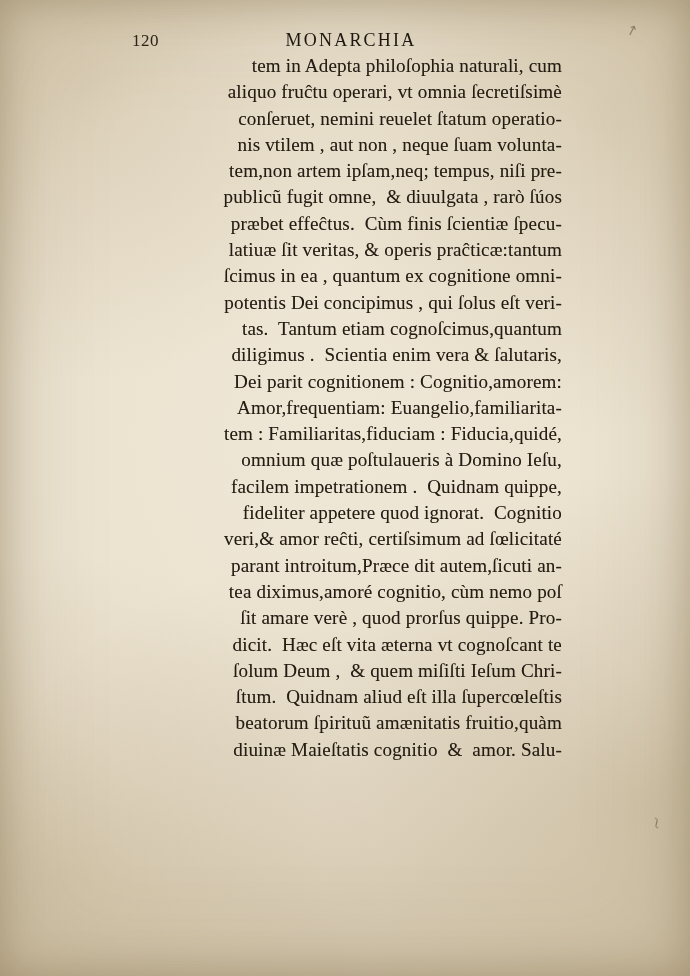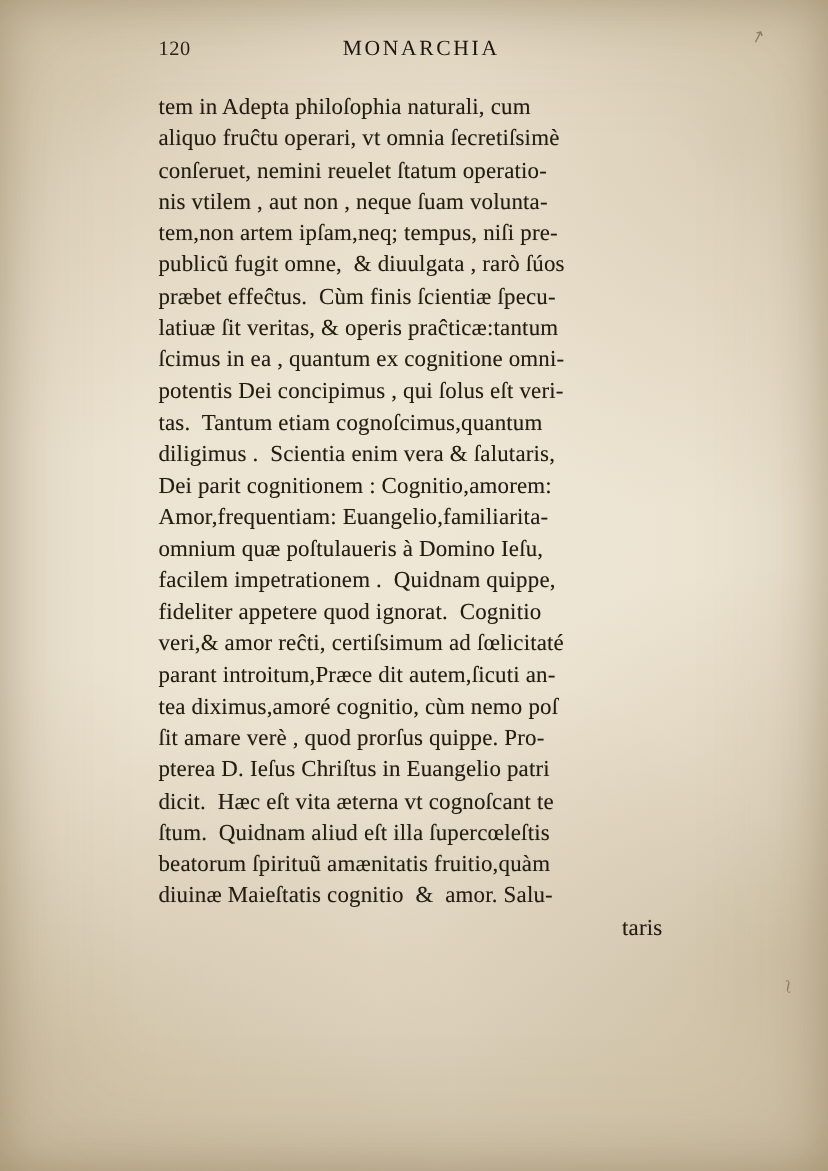--- a/index.html
+++ b/index.html
@@ -49,21 +49,21 @@
     position: absolute;
     left: 132px;
     top: 30px;
     width: 430px;
     z-index: 3;
   }
 
   .header-row {
     display: flex;
     align-items: baseline;
-    margin-bottom: 26px;
+    margin-bottom: 2px;
   }
   .folio {
     font-size: 17px;
     letter-spacing: 0.5px;
     color: #2b2218;
     font-family: "Liberation Serif", serif;
     width: 42px;
   }
   .running-title {
     flex: 1;
@@ -77,20 +77,21 @@
 
   .body-text p {
     margin: 0;
     font-size: 19.1px;
     line-height: 26.3px;
     color: #241c13;
     white-space: pre;
     letter-spacing: 0.15px;
     font-family: "Liberation Serif", serif;
     text-shadow: 0 0 0.6px rgba(40,30,18,0.35);
+    text-align: right;
   }
   .body-text p.last {
     text-align: right;
     padding-right: 10px;
   }
   .marks {
     position: absolute;
     inset: 0;
     pointer-events: none;
     z-index: 2;
@@ -127,29 +128,29 @@
       <p>tem,non artem ipſam,neq; tempus, niſi pre-</p>
       <p>publicũ fugit omne,  &amp; diuulgata , rarò ſúos</p>
       <p>præbet effeĉtus.  Cùm finis ſcientiæ ſpecu-</p>
       <p>latiuæ ſit veritas, &amp; operis praĉticæ:tantum</p>
       <p>ſcimus in ea , quantum ex cognitione omni-</p>
       <p>potentis Dei concipimus , qui ſolus eſt veri-</p>
       <p>tas.  Tantum etiam cognoſcimus,quantum</p>
       <p>diligimus .  Scientia enim vera &amp; ſalutaris,</p>
       <p>Dei parit cognitionem : Cognitio,amorem:</p>
       <p>Amor,frequentiam: Euangelio,familiarita-</p>
+      <p>tem : Familiaritas,fiduciam : Fiducia,quidé,</p>
       <p>omnium quæ poſtulaueris à Domino Ieſu,</p>
       <p>facilem impetrationem .  Quidnam quippe,</p>
       <p>fideliter appetere quod ignorat.  Cognitio</p>
       <p>veri,&amp; amor reĉti, certiſsimum ad ſœlicitaté</p>
       <p>parant introitum,Præce dit autem,ſicuti an-</p>
       <p>tea diximus,amoré cognitio, cùm nemo poſ</p>
       <p>ſit amare verè , quod prorſus quippe. Pro-</p>
-      <p>pterea D. Ieſus Chriſtus in Euangelio patri</p>
       <p>dicit.  Hæc eſt vita æterna vt cognoſcant te</p>
+      <p>ſolum Deum ,  &amp; quem miſiſti Ieſum Chri-</p>
       <p>ſtum.  Quidnam aliud eſt illa ſupercœleſtis</p>
       <p>beatorum ſpirituũ amænitatis fruitio,quàm</p>
       <p>diuinæ Maieſtatis cognitio  &amp;  amor. Salu-</p>
-      <p class="last">taris</p>
     </div>
 
   </div>
 </div>
 
 </body></html>

